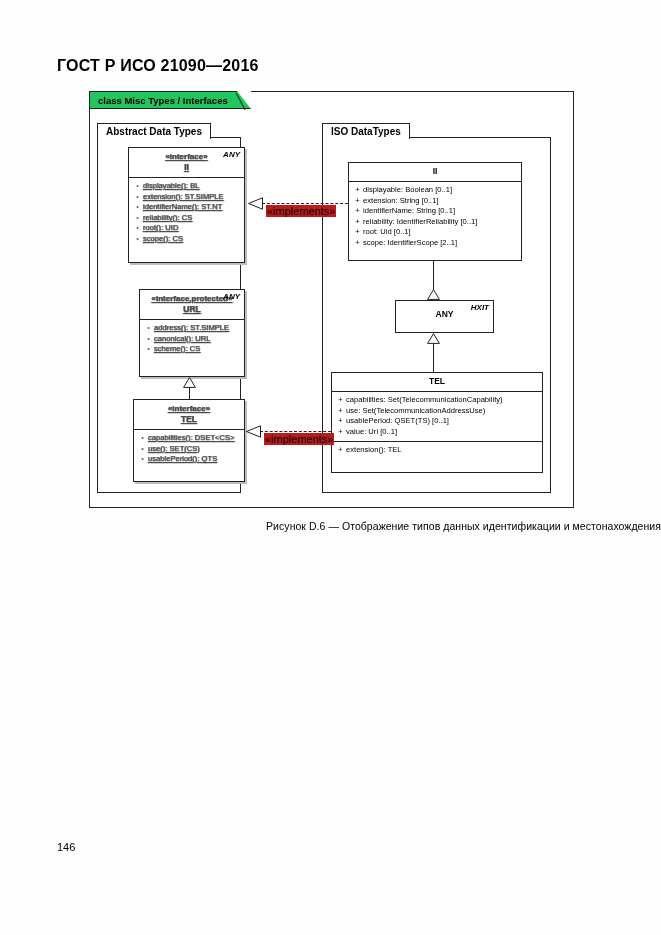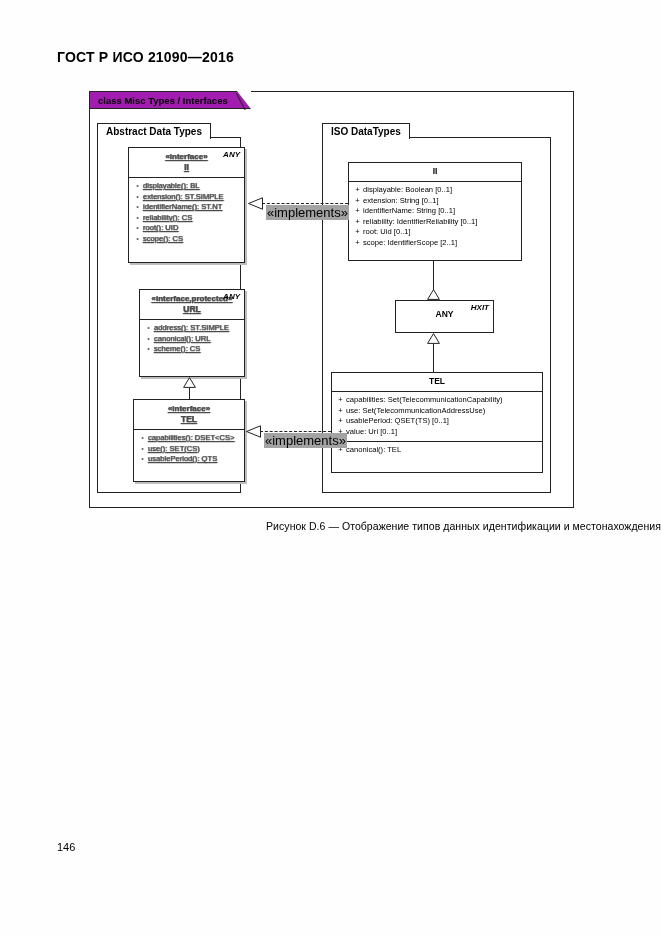--- a/index.html
+++ b/index.html
@@ -19,22 +19,22 @@
   .page {
     position: absolute;
     inset: 0;
     background: #fefefe;
   }
 
   
   .doc-header {
     position: absolute;
     left: 57px;
-    top: 49px;
-    font-size: 14px;
+    top: 57px;
+    font-size: 16px;
     font-weight: bold;
     letter-spacing: 0.2px;
     white-space: nowrap;
   }
 
   
   .page-number {
     position: absolute;
     left: 57px;
     top: 841px;
@@ -69,21 +69,21 @@
     top: 0px;
     height: 17px;
     padding: 0 22px 0 8px;
     border-right: 1px solid #222;
     border-bottom: 1px solid #222;
     box-sizing: border-box;
     font-size: 9.5px;
     font-weight: bold;
     line-height: 17px;
     white-space: nowrap;
-    background: #a21caf;
+    background: #22c55e;
   }
   .frame-tab::after {
     content: "";
     position: absolute;
     right: -1px;
     top: -1px;
     width: 0;
     height: 0;
     border-left: 14px solid transparent;
     border-top: 18px solid #fff;
@@ -224,23 +224,23 @@
     border-top: 1px dashed #222;
   }
   .tri-up-o {
     position: absolute;
     width: 13px; height: 10px;
   }
   .tri-up-o svg, .tri-dn-o svg, .tri-lt-o svg { display: block; }
 
   .rel-label {
     position: absolute;
-    font-size: 13px;
+    font-size: 11px;
     white-space: nowrap;
-    background: #a3a3a3;
+    background: #b91c1c;
     padding: 0 1px;
   }
 </style>
 </head>
 <body>
 
 <div class="page">
 
   <div class="doc-header">ГОСТ Р ИСО 21090—2016</div>
 
@@ -393,21 +393,21 @@
           <span class="mtext">usablePeriod: QSET(TS) [0..1]</span>
         </div>
         <div class="member">
           <span class="vis">+</span>
           <span class="mtext">value: Uri [0..1]</span>
         </div>
       </div>
       <div class="cls-section">
         <div class="member">
           <span class="vis">+</span>
-          <span class="mtext">canonical(): TEL</span>
+          <span class="mtext">extension(): TEL</span>
         </div>
       </div>
     </div>
 
     <div class="hline-dash" style="left:172px; top:111px; width:86px;"></div>
     <div class="tri-lt-o" style="position:absolute; left:158px; top:105px; width:15px; height:13px;">
       <svg width="15" height="13" viewBox="0 0 15 13">
         <polygon points="0.5,6.5 14.5,0.8 14.5,12.2" fill="#ffffff" stroke="#222" stroke-width="1"></polygon>
       </svg>
     </div>

